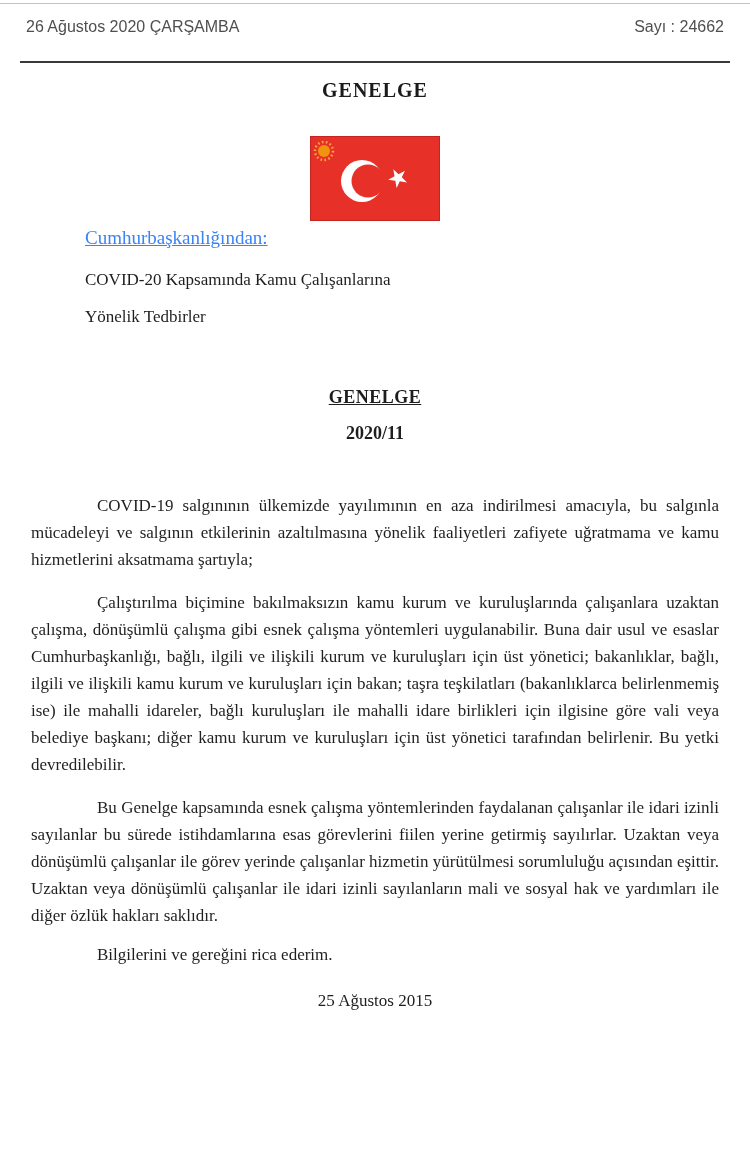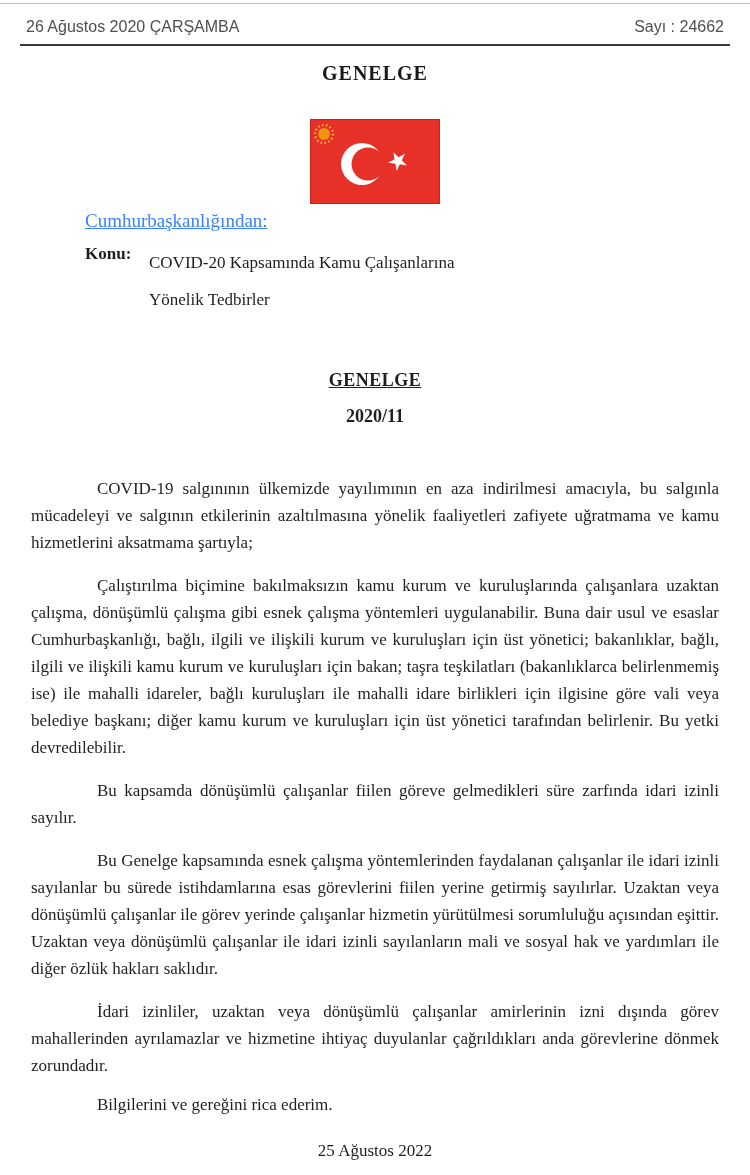--- a/index.html
+++ b/index.html
@@ -11,21 +11,21 @@
     color: #1e1e1e;
     overflow: hidden;
   }
   .top-rule {
     height: 1px;
     background: #c3c3c3;
     margin-top: 3px;
   }
   .gazette-header {
     margin: 0 20px;
-    padding: 14px 6px 8px 6px;
+    padding: 14px 6px 25px 6px;
     display: flex;
     align-items: baseline;
     justify-content: space-between;
     border-bottom: 2px solid #3a3a3a;
   }
   .gazette-date, .gazette-issue {
     font-family: "Liberation Sans", sans-serif;
     font-size: 16px;
     color: #4f4f4f;
   }
@@ -122,33 +122,30 @@
     <circle cx="52" cy="45" r="21" fill="#ffffff"></circle>
     <circle cx="58" cy="45" r="16.5" fill="#e73128"></circle>
 
     <polygon fill="#ffffff" transform="translate(88,42) rotate(-100)" points="0,-10 2.245,-3.09 9.51,-3.09 3.633,1.18 5.88,8.09 0,3.82 -5.88,8.09 -3.633,1.18 -9.51,-3.09 -2.245,-3.09"></polygon>
   </svg>
 </div>
 
 <div class="issuer">Cumhurbaşkanlığından:</div>
 
 <div class="subject">
-  <span class="subject-label">Konu:</span>
   <span class="subject-lines">
     <div>COVID-20 Kapsamında Kamu Çalışanlarına</div>
     <div>Yönelik Tedbirler</div>
   </span>
 </div>
 
 <div class="circular-heading">GENELGE</div>
 <div class="circular-number">2020/11</div>
 
 <div class="body-text">
   <p>COVID-19 salgınının ülkemizde yayılımının en aza indirilmesi amacıyla, bu salgınla mücadeleyi ve salgının etkilerinin azaltılmasına yönelik faaliyetleri zafiyete uğratmama ve kamu hizmetlerini aksatmama şartıyla;</p>
   <p>Çalıştırılma biçimine bakılmaksızın kamu kurum ve kuruluşlarında çalışanlara uzaktan çalışma, dönüşümlü çalışma gibi esnek çalışma yöntemleri uygulanabilir. Buna dair usul ve esaslar Cumhurbaşkanlığı, bağlı, ilgili ve ilişkili kurum ve kuruluşları için üst yönetici; bakanlıklar, bağlı, ilgili ve ilişkili kamu kurum ve kuruluşları için bakan; taşra teşkilatları (bakanlıklarca belirlenmemiş ise) ile mahalli idareler, bağlı kuruluşları ile mahalli idare birlikleri için ilgisine göre vali veya belediye başkanı; diğer kamu kurum ve kuruluşları için üst yönetici tarafından belirlenir. Bu yetki devredilebilir.</p>
-  <p>Bu kapsamda dönüşümlü çalışanlar fiilen göreve gelmedikleri süre zarfında idari izinli sayılır.</p>
   <p>Bu Genelge kapsamında esnek çalışma yöntemlerinden faydalanan çalışanlar ile idari izinli sayılanlar bu sürede istihdamlarına esas görevlerini fiilen yerine getirmiş sayılırlar. Uzaktan veya dönüşümlü çalışanlar ile görev yerinde çalışanlar hizmetin yürütülmesi sorumluluğu açısından eşittir. Uzaktan veya dönüşümlü çalışanlar ile idari izinli sayılanların mali ve sosyal hak ve yardımları ile diğer özlük hakları saklıdır.</p>
-  <p>İdari izinliler, uzaktan veya dönüşümlü çalışanlar amirlerinin izni dışında görev mahallerinden ayrılamazlar ve hizmetine ihtiyaç duyulanlar çağrıldıkları anda görevlerine dönmek zorundadır.</p>
 </div>
 
 <div class="closing">Bilgilerini ve gereğini rica ederim.</div>
 
-<div class="signed-date">25 Ağustos 2022</div>
+<div class="signed-date">25 Ağustos 2015</div>
 
 </body></html>

